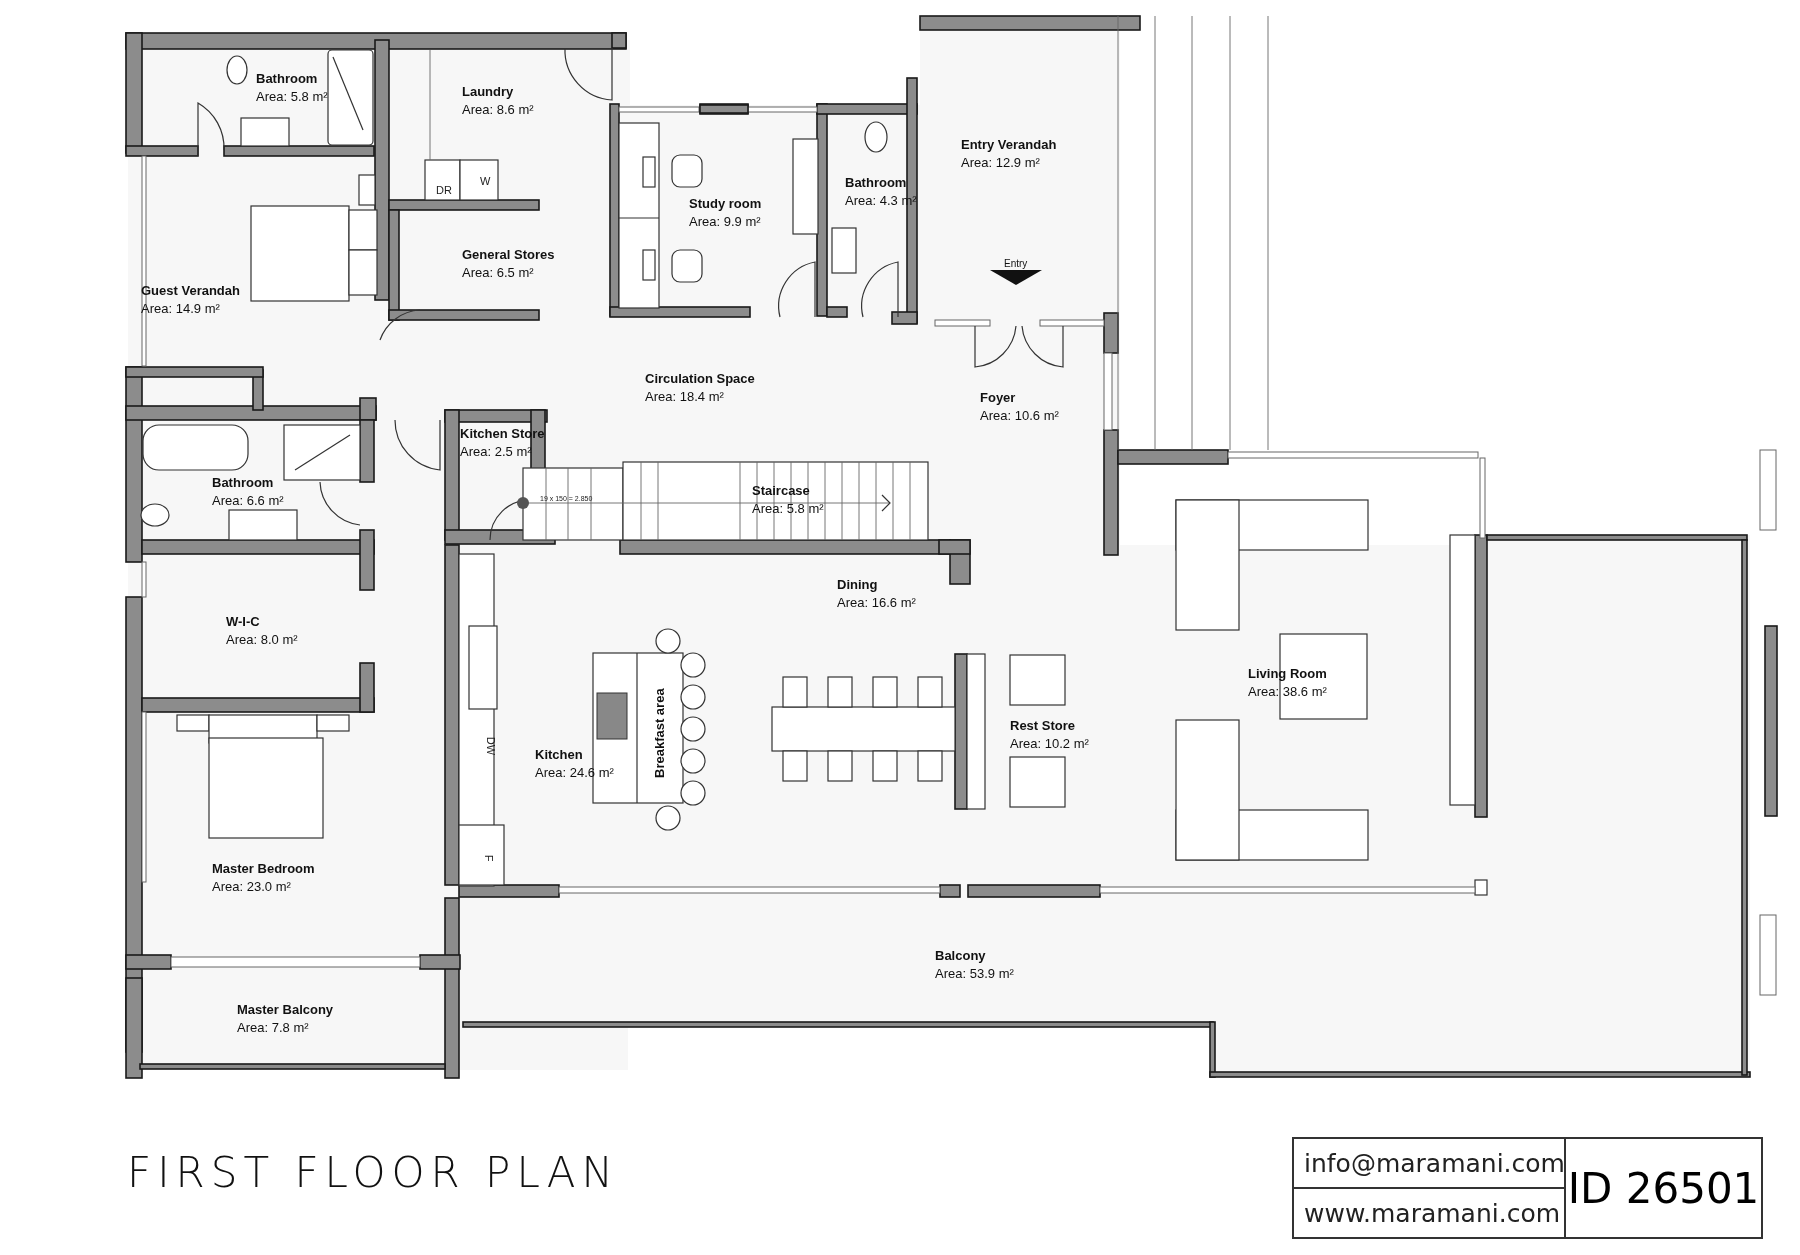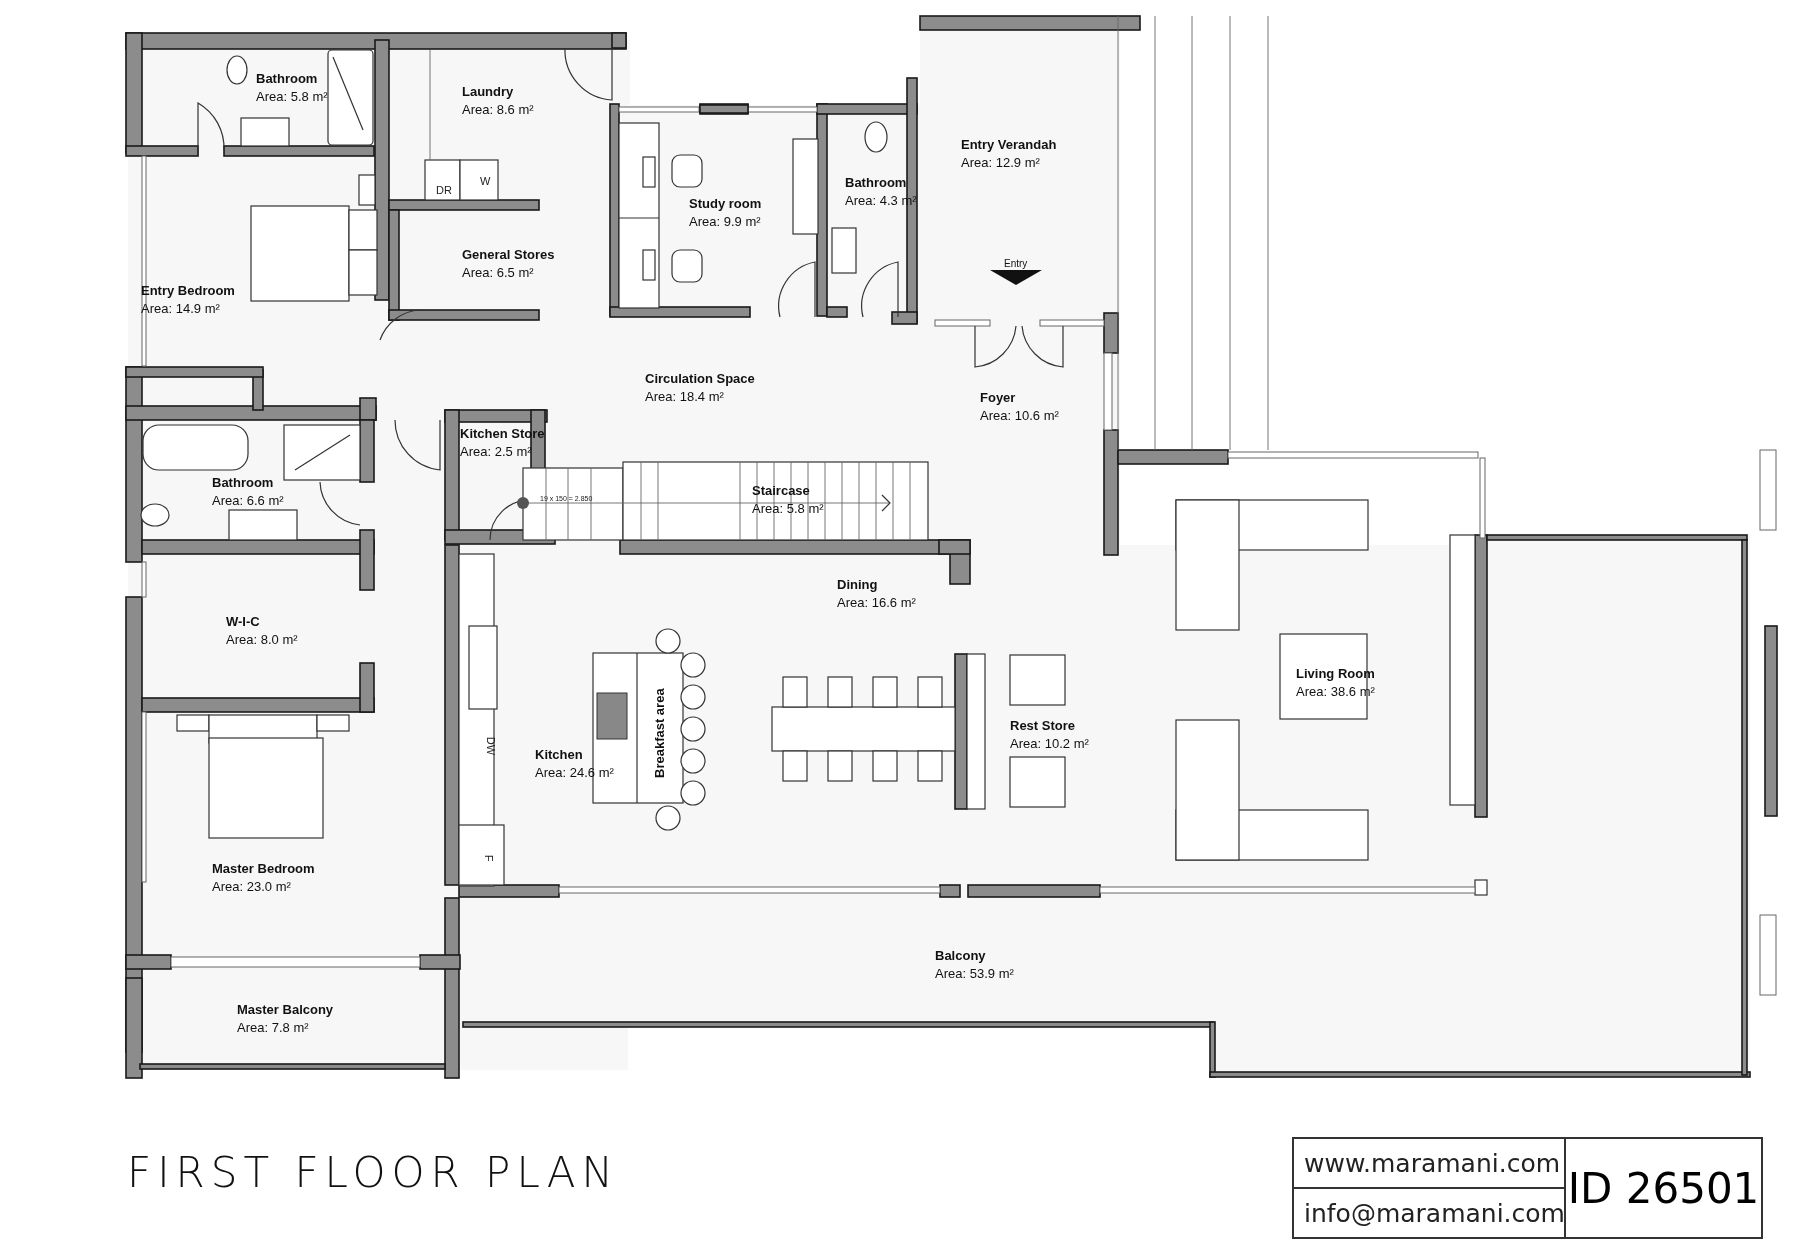--- a/index.html
+++ b/index.html
@@ -286,21 +286,21 @@
 </div>
 <div class="room-label" style="left:845px;top:174px;">
   <span class="room-name">Bathroom</span>
   <span class="room-area"><span>Area:</span> <span>4.3</span> <span>m²</span></span>
 </div>
 <div class="room-label" style="left:961px;top:136px;">
   <span class="room-name">Entry Verandah</span>
   <span class="room-area"><span>Area:</span> <span>12.9</span> <span>m²</span></span>
 </div>
 <div class="room-label" style="left:141px;top:282px;">
-  <span class="room-name">Entry Bedroom</span>
+  <span class="room-name">Guest Verandah</span>
   <span class="room-area"><span>Area:</span> <span>14.9</span> <span>m²</span></span>
 </div>
 <div class="room-label" style="left:462px;top:246px;">
   <span class="room-name">General Stores</span>
   <span class="room-area"><span>Area:</span> <span>6.5</span> <span>m²</span></span>
 </div>
 <div class="room-label" style="left:645px;top:370px;">
   <span class="room-name">Circulation Space</span>
   <span class="room-area"><span>Area:</span> <span>18.4</span> <span>m²</span></span>
 </div>
@@ -321,21 +321,21 @@
   <span class="room-area"><span>Area:</span> <span>5.8</span> <span>m²</span></span>
 </div>
 <div class="room-label" style="left:226px;top:613px;">
   <span class="room-name">W-I-C</span>
   <span class="room-area"><span>Area:</span> <span>8.0</span> <span>m²</span></span>
 </div>
 <div class="room-label" style="left:837px;top:576px;">
   <span class="room-name">Dining</span>
   <span class="room-area"><span>Area:</span> <span>16.6</span> <span>m²</span></span>
 </div>
-<div class="room-label" style="left:1248px;top:665px;margin-left:48px;">
+<div class="room-label" style="left:1248px;top:665px;">
   <span class="room-name">Living Room</span>
   <span class="room-area"><span>Area:</span> <span>38.6</span> <span>m²</span></span>
 </div>
 <div class="room-label" style="left:1010px;top:717px;">
   <span class="room-name">Rest Store</span>
   <span class="room-area"><span>Area:</span> <span>10.2</span> <span>m²</span></span>
 </div>
 <div class="room-label" style="left:535px;top:746px;">
   <span class="room-name">Kitchen</span>
   <span class="room-area"><span>Area:</span> <span>24.6</span> <span>m²</span></span>
@@ -358,17 +358,17 @@
 <span class="fixture-text" style="left:482px;top:740px;transform:rotate(90deg);">DW</span>
 <span class="fixture-text" style="left:486px;top:852px;transform:rotate(90deg);">F</span>
 <span class="bk-label" style="left:652px;top:778px;">Breakfast area</span>
 <span class="entry-label" style="left:1004px;top:258px;">Entry</span>
 <span class="fixture-text" style="left:540px;top:495px;font-size:7px;">19 x 150 = 2.850</span>
 
 <div class="title">FIRST FLOOR PLAN</div>
 
 <div class="stamp">
   <div class="stamp-left">
+    <div class="stamp-cell">info@maramani.com</div>
     <div class="stamp-cell">www.maramani.com</div>
-    <div class="stamp-cell">info@maramani.com</div>
   </div>
   <div class="stamp-right">ID 26501</div>
 </div>
 
 </body></html>

